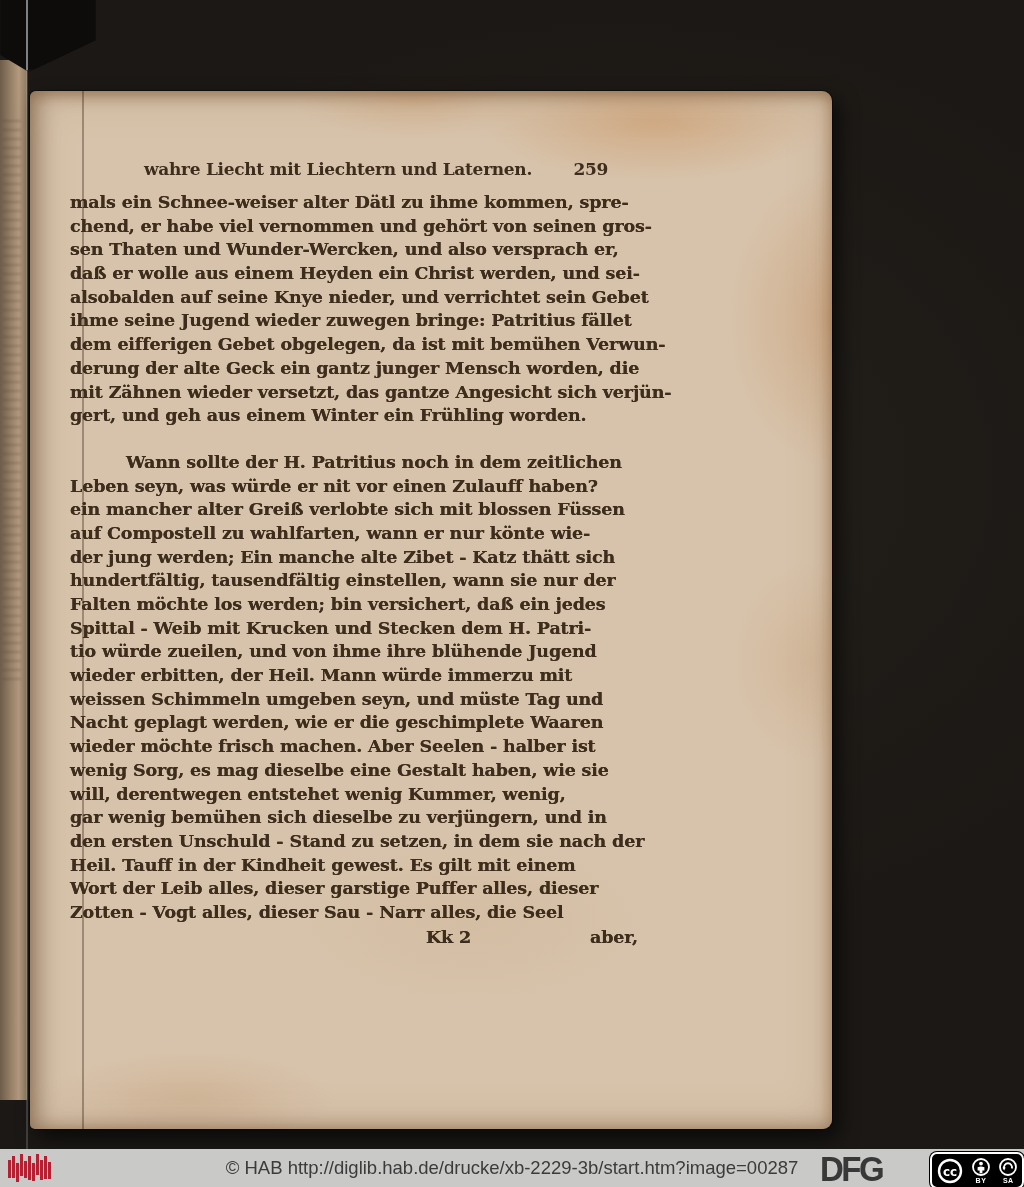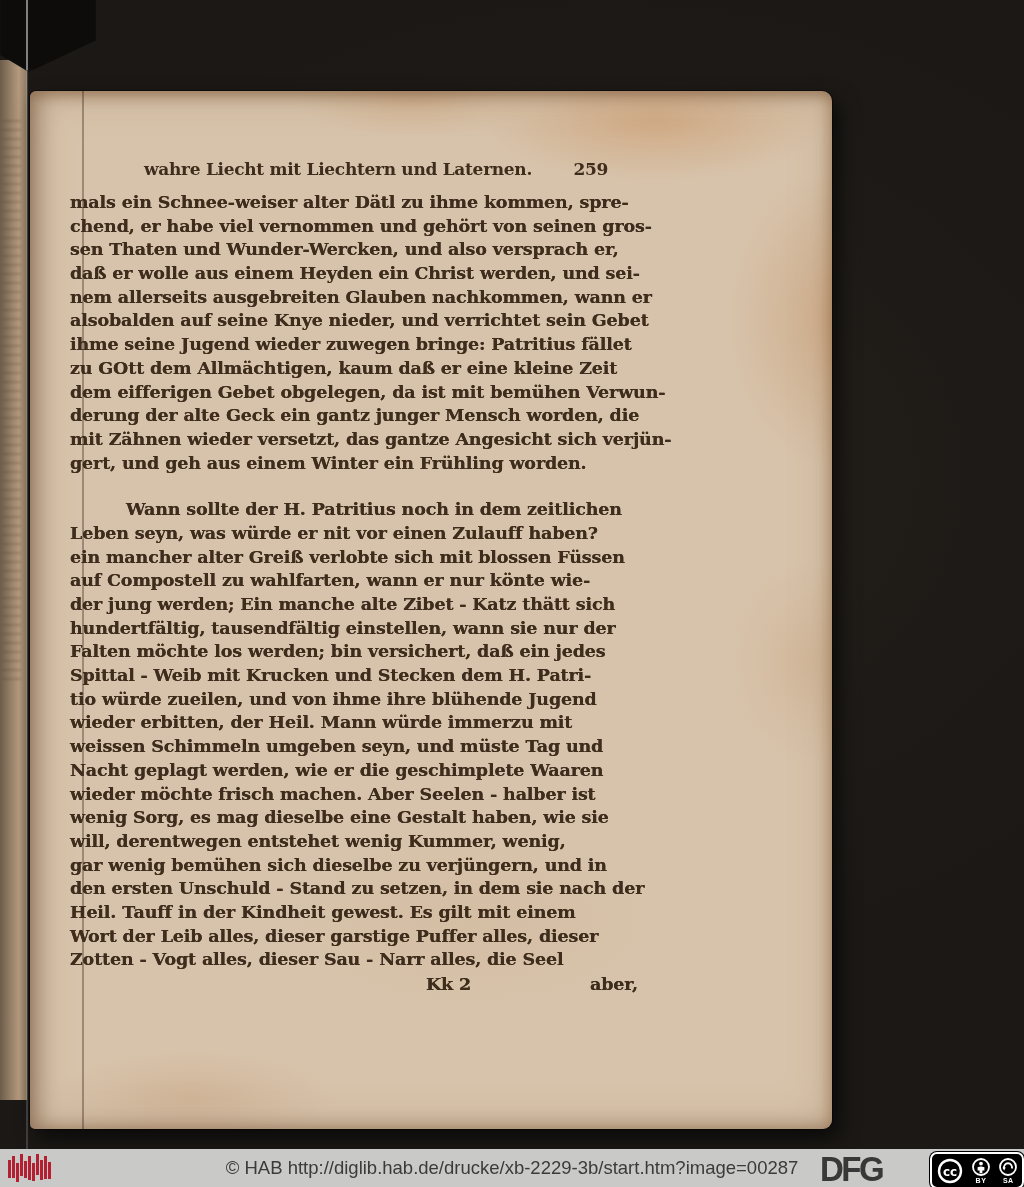--- a/index.html
+++ b/index.html
@@ -132,24 +132,22 @@
       <span class="running-title">wahre Liecht mit Liechtern und Laternen.</span>
       <span class="page-number">259</span>
     </div>
 
     <div class="textcol">
       <div class="para1">
         <div class="line">mals ein Schnee-weiser alter Dätl zu ihme kommen, spre-</div>
         <div class="line">chend, er habe viel vernommen und gehört von seinen gros-</div>
         <div class="line">sen Thaten und Wunder-Wercken, und also versprach er,</div>
         <div class="line">daß er wolle aus einem Heyden ein Christ werden, und sei-</div>
-        <div class="line">nem allerseits ausgebreiten Glauben nachkommen, wann er</div>
         <div class="line">alsobalden auf seine Knye nieder, und verrichtet sein Gebet</div>
         <div class="line">ihme seine Jugend wieder zuwegen bringe: Patritius fället</div>
-        <div class="line">zu GOtt dem Allmächtigen, kaum daß er eine kleine Zeit</div>
         <div class="line">dem eifferigen Gebet obgelegen, da ist mit bemühen Verwun-</div>
         <div class="line">derung der alte Geck ein gantz junger Mensch worden, die</div>
         <div class="line">mit Zähnen wieder versetzt, das gantze Angesicht sich verjün-</div>
         <div class="line">gert, und geh aus einem Winter ein Frühling worden.</div>
       </div>
       <div class="para2">
         <div class="line">Wann sollte der H. Patritius noch in dem zeitlichen</div>
         <div class="line">Leben seyn, was würde er nit vor einen Zulauff haben?</div>
         <div class="line">ein mancher alter Greiß verlobte sich mit blossen Füssen</div>
         <div class="line">auf Compostell zu wahlfarten, wann er nur könte wie-</div>

